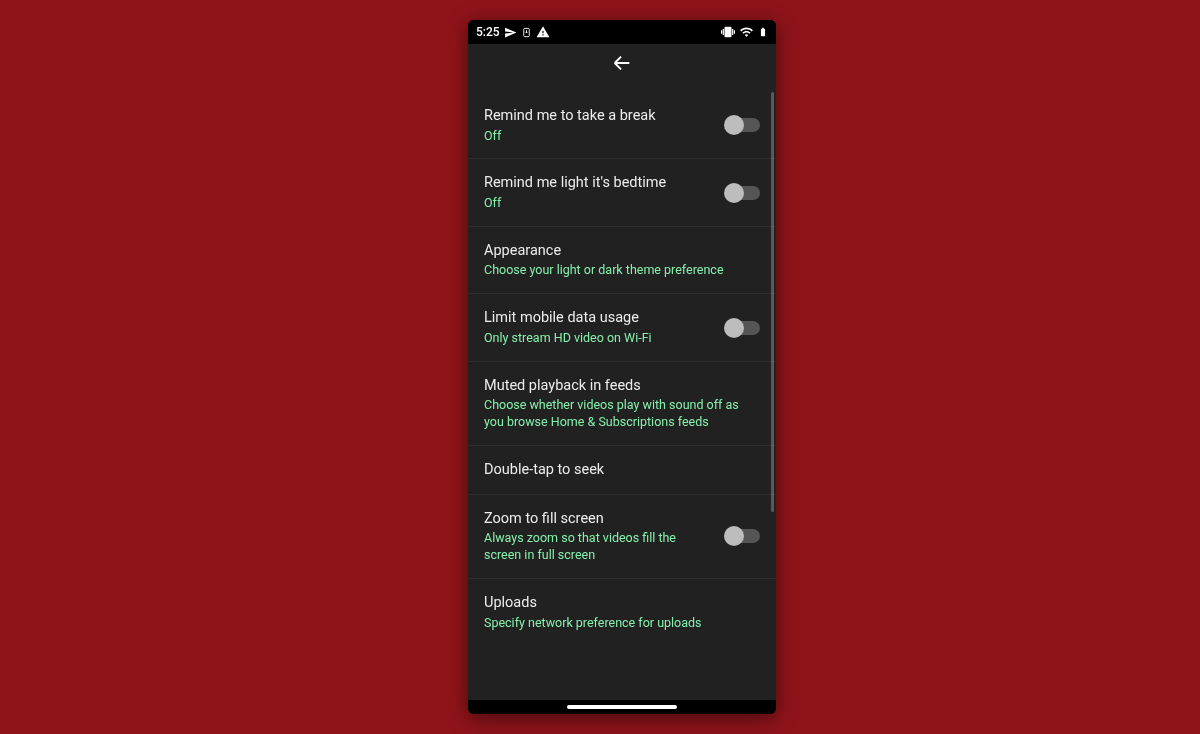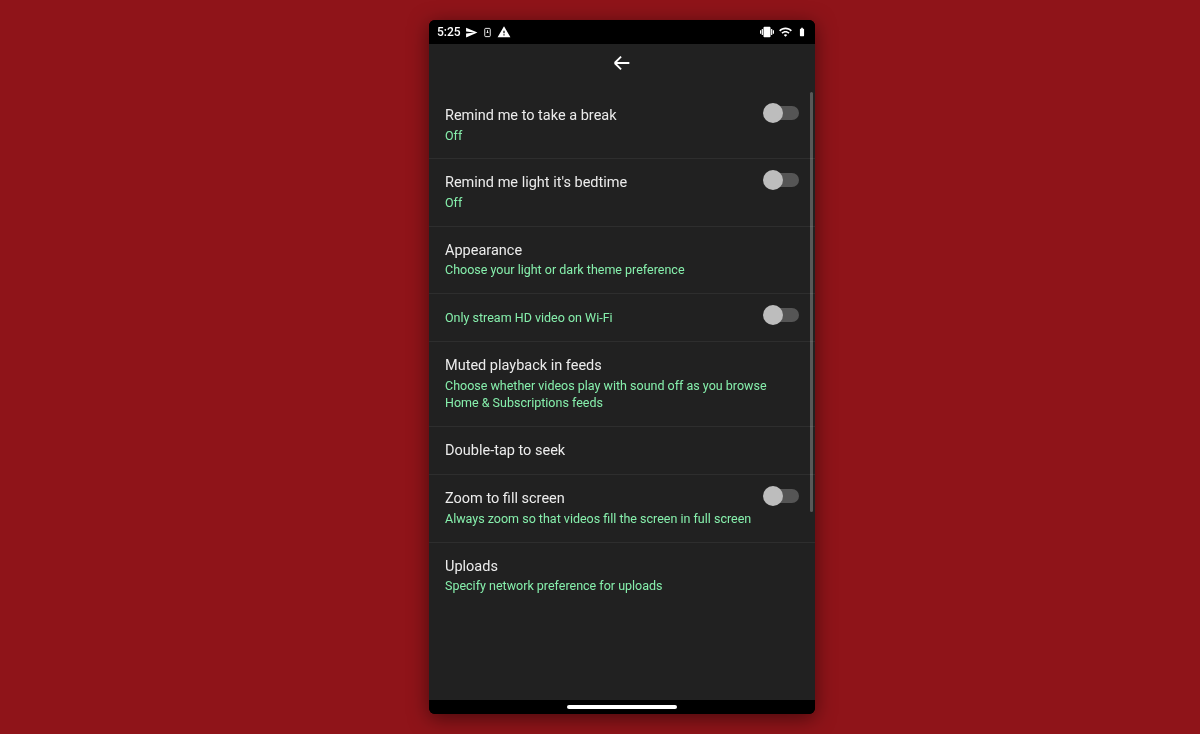--- a/index.html
+++ b/index.html
@@ -7,21 +7,21 @@
   body {
     background: #8f1419;
     font-family: Roboto, "Helvetica Neue", Arial, sans-serif;
     display: flex;
     align-items: center;
     justify-content: center;
     width: 1200px;
     height: 734px;
   }
   .phone {
-    width: 386px;
+    width: 308px;
     height: 694px;
     background: #000;
     border-radius: 6px;
     overflow: hidden;
     position: relative;
     box-shadow: 0 4px 20px rgba(0,0,0,0.5);
     display: flex;
     flex-direction: column;
     margin-left: 44px;
   }
@@ -76,21 +76,21 @@
     top: 0;
     width: 3px;
     height: 420px;
     background: rgba(255,255,255,0.25);
     border-radius: 2px;
   }
   .setting {
     padding: 14px 16px;
     border-bottom: 1px solid #2e2e2e;
     display: flex;
-    align-items: flex-start;
+    align-items: center;
     justify-content: space-between;
     cursor: pointer;
   }
   .setting:last-child { border-bottom: none; }
   .setting .text {
     flex: 1;
     padding-right: 12px;
   }
   .setting .title {
     color: #ececec;
@@ -212,20 +212,21 @@
 
     <div class="setting">
       <div class="text">
         <div class="title">Appearance</div>
         <div class="subtitle">Choose your light or dark theme preference</div>
       </div>
     </div>
 
     <div class="setting">
       <div class="text">
+        <div class="title">Limit mobile data usage</div>
         <div class="subtitle">Only stream HD video on Wi-Fi</div>
       </div>
       <div class="toggle">
           <div class="knob"></div>
         </div>
     </div>
 
     <div class="setting">
       <div class="text">
         <div class="title">Muted playback in feeds</div>

